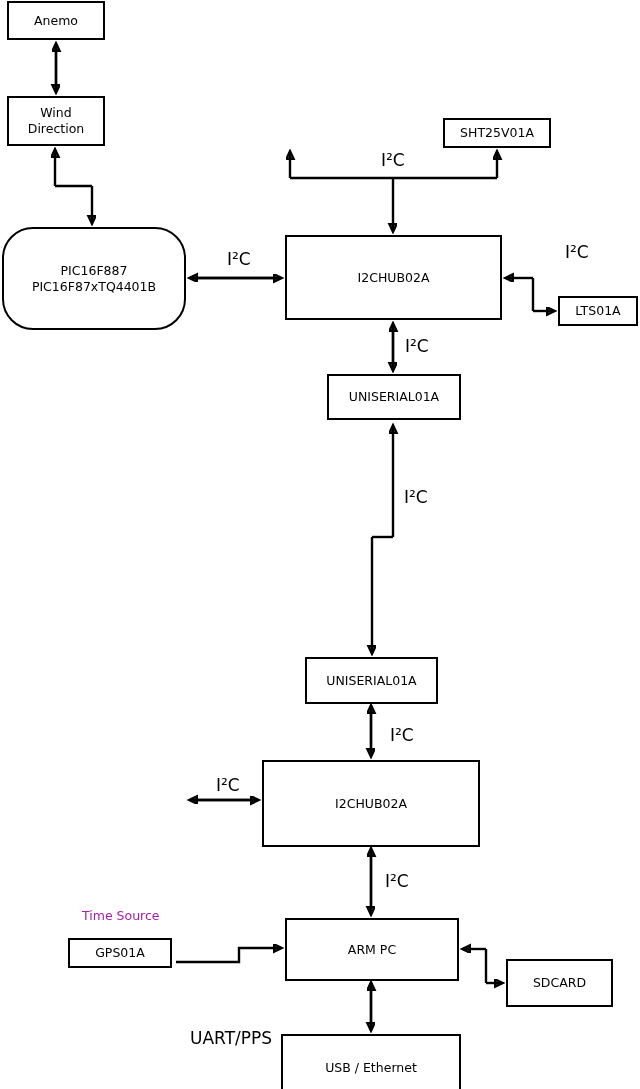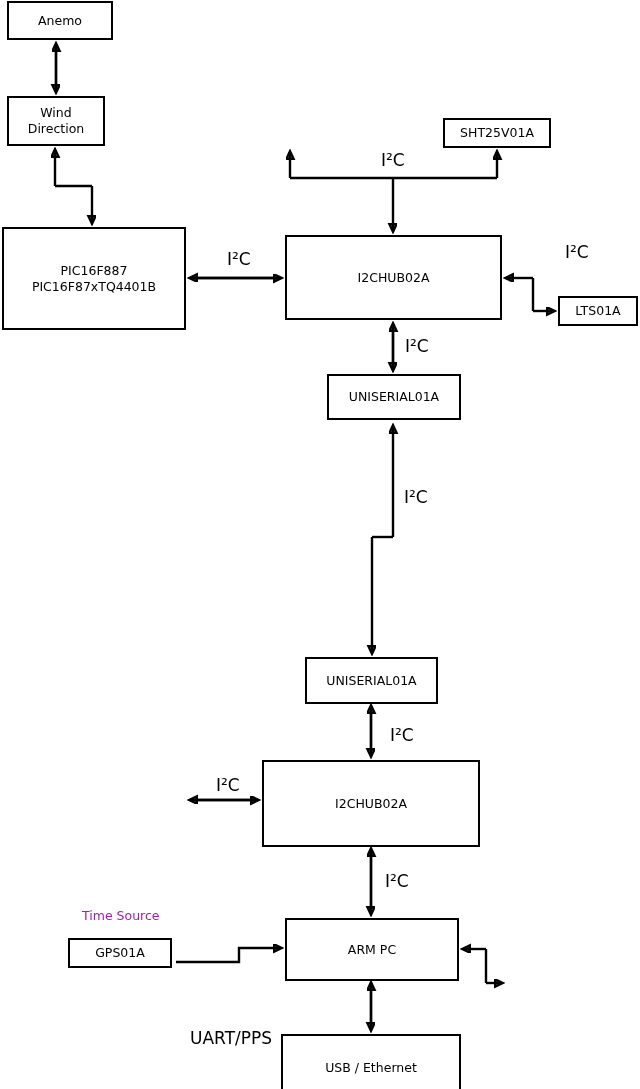--- a/index.html
+++ b/index.html
@@ -115,46 +115,47 @@
     <polyline points="176,962 239,962 239,948 281,948" marker-end="url(#ah)"></polyline>
 
     <polyline points="486,949 463,949" marker-end="url(#ah)"></polyline>
     <polyline points="486,949 486,983"></polyline>
     <polyline points="486,983 502,983" marker-end="url(#ah)"></polyline>
 
     <line x1="371" y1="987" x2="371" y2="1030" marker-end="url(#ah)"></line>
     <line x1="371" y1="1026" x2="371" y2="983" marker-end="url(#ah)"></line>
   </svg>
 
-  <div class="node" style="left:7px; top:1px; width:106px; height:39px;">Anemo</div>
+  <div class="node" style="left:7px; top:1px; width:98px; height:39px;">Anemo</div>
 
   <div class="node" style="left:7px; top:96px; width:98px; height:50px;">Wind
 Direction</div>
 
-  <div class="node" style="left:2px; top:227px; width:184px; height:103px;">PIC16F887
+  <div class="node" style="left:2px; top:227px; width:184px; height:103px;border-radius:31px;">PIC16F887
 PIC16F87xTQ4401B</div>
 
 
   <div class="node" style="left:443px; top:118px; width:108px; height:30px;">SHT25V01A</div>
 
   <div class="node" style="left:285px; top:235px; width:217px; height:85px;">I2CHUB02A</div>
 
   <div class="node" style="left:558px; top:296px; width:80px; height:30px;">LTS01A</div>
 
   <div class="node" style="left:327px; top:374px; width:134px; height:46px;">UNISERIAL01A</div>
 
   <div class="node" style="left:305px; top:657px; width:133px; height:47px;">UNISERIAL01A</div>
 
   <div class="node" style="left:262px; top:760px; width:218px; height:87px;">I2CHUB02A</div>
 
 
   <div class="node" style="left:68px; top:938px; width:104px; height:30px;">GPS01A</div>
 
   <div class="node" style="left:285px; top:918px; width:174px; height:63px;">ARM PC</div>
 
+  <div class="node" style="left:506px; top:959px; width:107px; height:48px;">SDCARD</div>
 
   <div class="node" style="left:281px; top:1034px; width:180px; height:68px;">USB / Ethernet</div>
 
   <div class="free-label" style="left:82px; top:910px;">Time Source</div>
 
   <div class="edge-label" style="left:381px; top:152px;">I²C</div>
 
   <div class="edge-label" style="left:227px; top:251px;">I²C</div>
 
   <div class="edge-label" style="left:565px; top:244px;">I²C</div>

